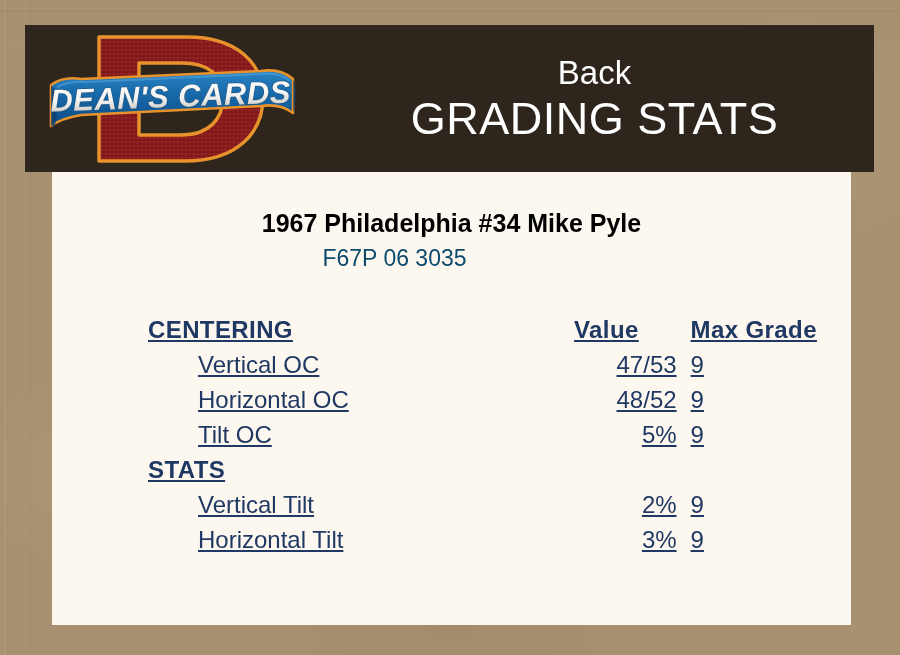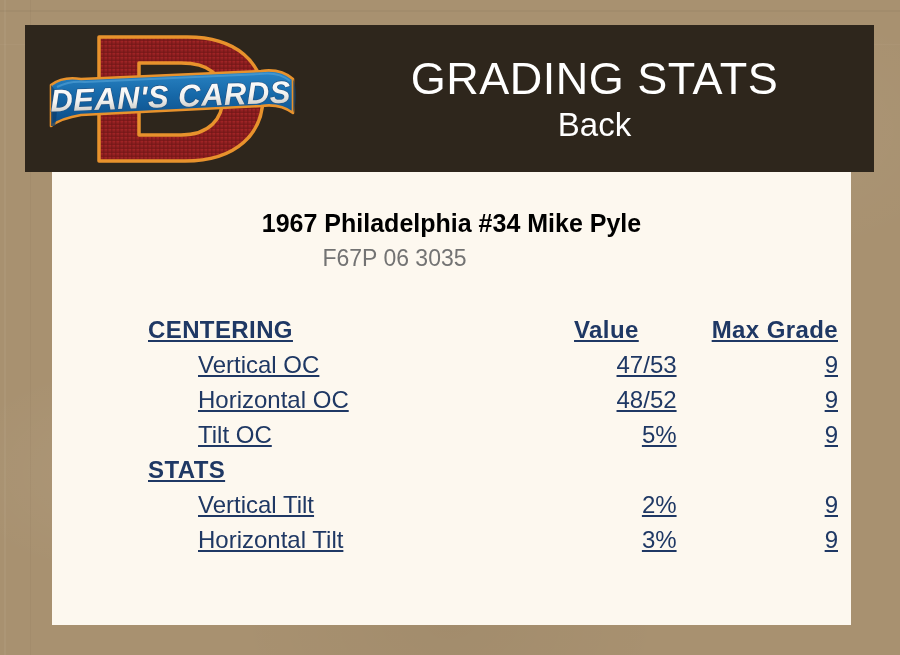--- a/index.html
+++ b/index.html
@@ -100,21 +100,21 @@
     font-size: 25px;
     font-weight: bold;
     white-space: nowrap;
   }
   #card-subtitle {
     position: absolute;
     left: 0;
     top: 73px;
     width: 685px;
     text-align: center;
-    color: #737373;
+    color: #0c4a6e;
     font-size: 23px;
     font-weight: normal;
     white-space: nowrap;
   }
 
   
   #stats-table {
     position: absolute;
     left: 96px;
     top: 140px;
@@ -125,21 +125,21 @@
   }
   #stats-table td {
     padding: 0;
     height: 35px;
     vertical-align: middle;
     font-size: 24px;
     color: #1f3864;
   }
   .col-label { width: 360px; text-align: left; }
   .col-value { width: 170px; text-align: right; padding-right: 14px !important; }
-  .col-grade { width: 160px; text-align: right; }
+  .col-grade { width: 160px; text-align: left; }
 
   tr.section-head td {
     font-weight: bold;
     font-size: 24px;
     letter-spacing: 0.4px;
   }
   tr.section-head .col-value,
   tr.section-head .col-grade {
     font-weight: bold;
   }
@@ -194,22 +194,22 @@
           <path d="M246 50 C250 58 250 74 246 84 L246 50 Z" fill="#0b3f70" opacity="0.6"></path>
 
           <path d="M10 58 C20 53 28 52 38 53 L212 45 C226 43 236 46 243 52" fill="none" stroke="#5aa8da" stroke-width="2" opacity="0.55"></path>
         </g>
 
         <text x="124" y="78" text-anchor="middle" font-family="'Liberation Sans', sans-serif" font-size="31" font-weight="bold" font-style="italic" letter-spacing="0.5" fill="url(#txtfill)" stroke="#25507d" stroke-width="1.1" paint-order="stroke" transform="rotate(-2.2 124 78)">DEAN'S CARDS</text>
       </svg>
     </div>
 
     <div id="header-text">
+      <div id="header-subtitle">Back</div>
       <div id="header-title">GRADING STATS</div>
-      <div id="header-subtitle">Back</div>
     </div>
   </div>
 
   <div id="panel">
 
     <div id="card-title">1967 Philadelphia #34 Mike Pyle</div>
     <div id="card-subtitle">F67P 06 3035</div>
 
     <table id="stats-table">
       <tbody>

